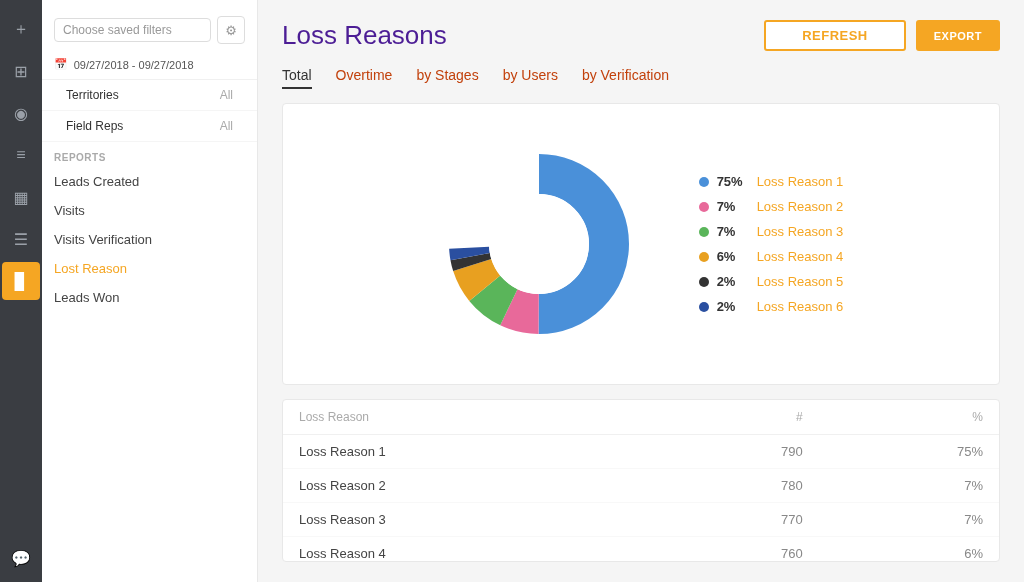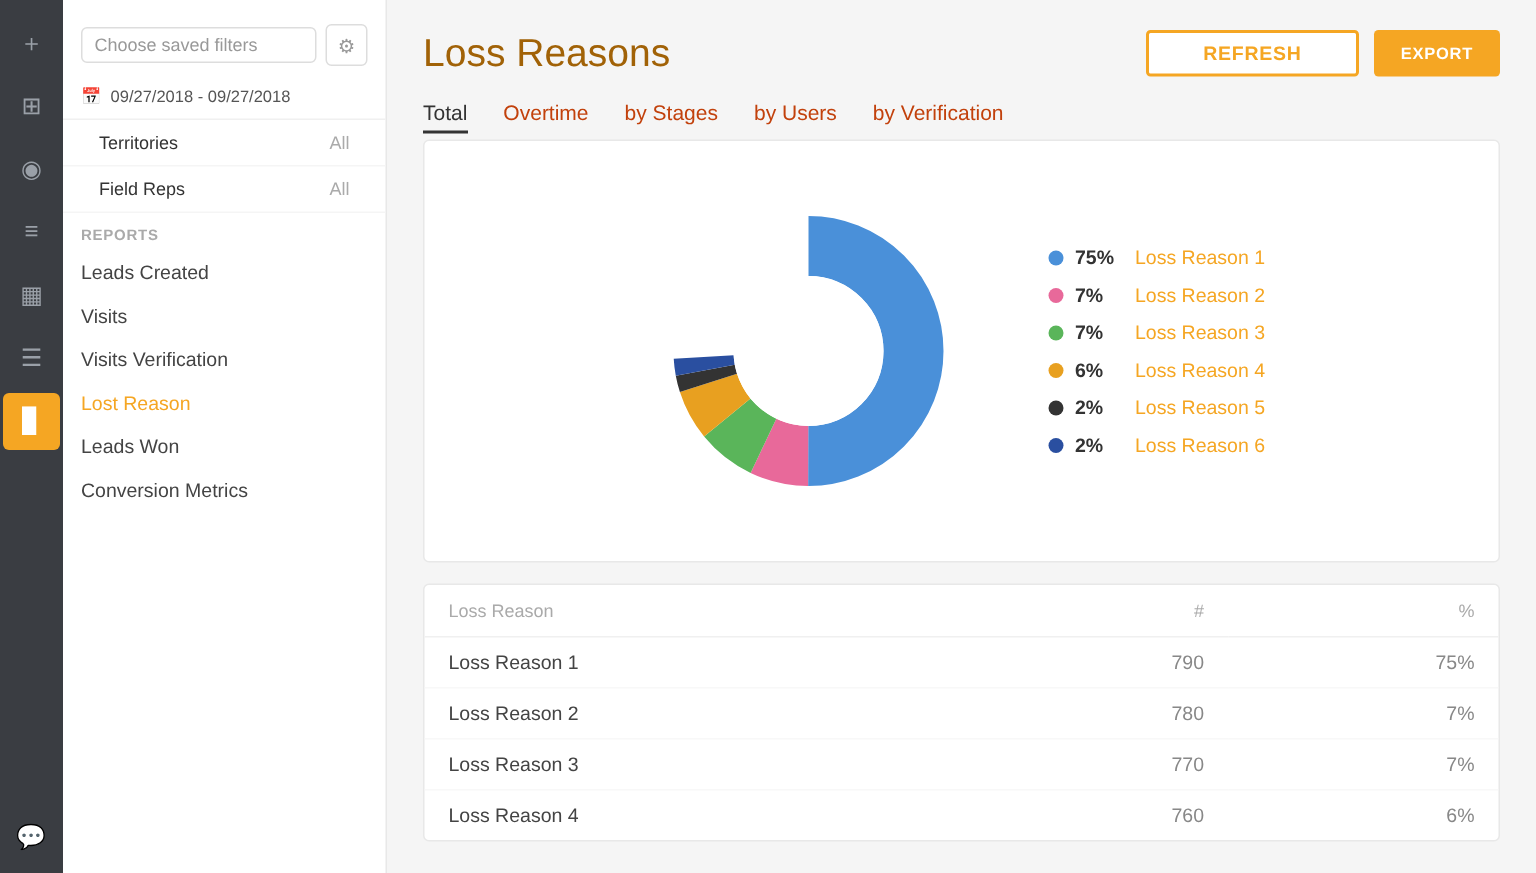--- a/index.html
+++ b/index.html
@@ -124,21 +124,21 @@
     }
     .main-header {
       display: flex;
       align-items: center;
       justify-content: space-between;
       margin-bottom: 16px;
     }
     .page-title {
       font-size: 26px;
       font-weight: 400;
-      color: #a16207;
+      color: #4c1d95;
     }
     .header-actions {
       display: flex;
       gap: 10px;
     }
     .btn-refresh {
       border: 2px solid #f5a623;
       background: #fff;
       color: #f5a623;
       padding: 6px 36px;
@@ -157,21 +157,21 @@
       font-weight: 600;
       border-radius: 3px;
       cursor: pointer;
       letter-spacing: 0.5px;
     }
 
     
     .tabs {
       display: flex;
       gap: 24px;
-      margin-bottom: 4px;
+      margin-bottom: 14px;
     }
     .tab {
       font-size: 14px;
       color: #c2410c;
       cursor: pointer;
       padding-bottom: 4px;
       border-bottom: 2px solid transparent;
     }
     .tab.active {
       color: #333;
@@ -298,21 +298,20 @@
     <span class="sidebar-field-value">All</span>
   </div>
 
   <div class="reports-label">REPORTS</div>
 
   <div class="sidebar-nav-item">Leads Created</div>
   <div class="sidebar-nav-item">Visits</div>
   <div class="sidebar-nav-item">Visits Verification</div>
   <div class="sidebar-nav-item active">Lost Reason</div>
   <div class="sidebar-nav-item">Leads Won</div>
-  <div class="sidebar-nav-item">Conversion Metrics</div>
 </aside>
 
 <main class="main">
   <div class="main-header">
     <h1 class="page-title">Loss Reasons</h1>
     <div class="header-actions">
       <button class="btn-refresh">REFRESH</button>
       <button class="btn-export">EXPORT</button>
     </div>
   </div>

